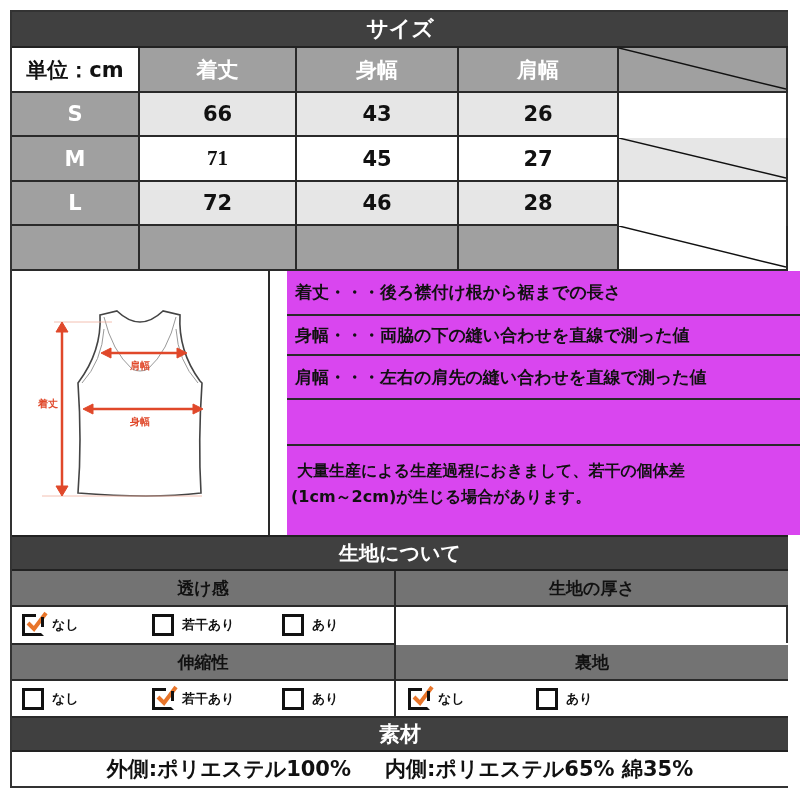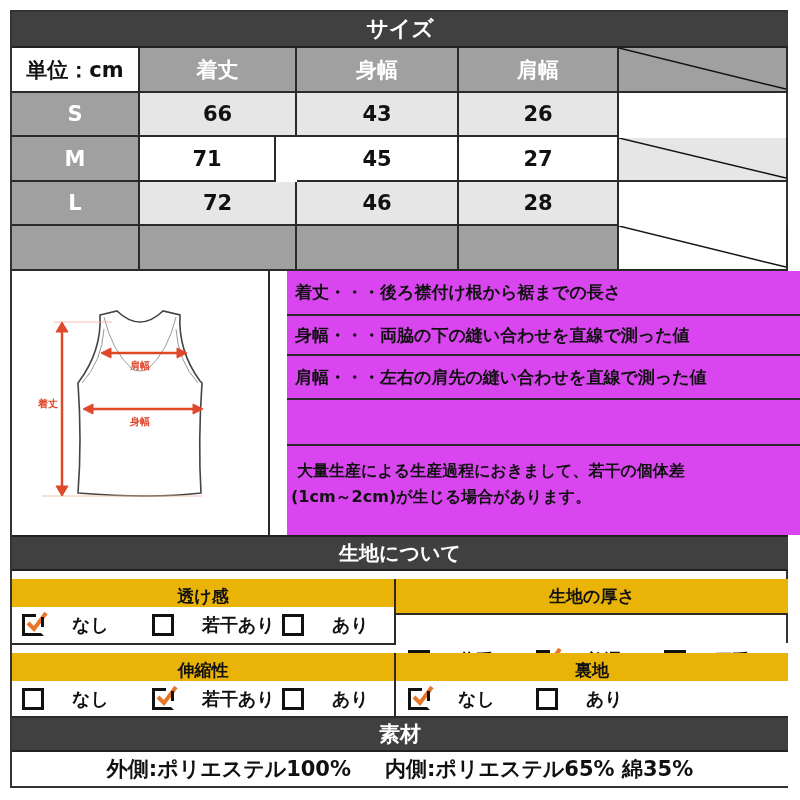--- a/index.html
+++ b/index.html
@@ -10,23 +10,23 @@
   .bar { background: #404040; color: #fff; font-weight: bold; display: flex; align-items: center; justify-content: center; border-bottom: 2px solid #222; }
   .cell { display: flex; align-items: center; justify-content: center; border-right: 2px solid #2a2a2a; border-bottom: 2px solid #2a2a2a; font-weight: bold; font-size: 21px; }
   .hdr { background: #a0a0a0; color: #fff; font-size: 21px; }
   .lbl { background: #a0a0a0; color: #fff; font-size: 21px; }
   .light { background: #e6e6e6; }
   .white { background: #fff; }
   .diag { position: relative; overflow: hidden; }
   .diag svg { position: absolute; left: 0; top: 0; width: 100%; height: 100%; }
   .desc { border-bottom: 2px solid #2a2a2a; display: flex; align-items: center; padding-left: 8px; font-size: 17px; font-weight: bold; }
   .note { font-size: 16px; font-weight: bold; line-height: 26px; padding-left: 4px; }
-  .subhdr { background: #eab308; font-size: 17px; font-weight: bold; display: flex; align-items: center; justify-content: center; border-bottom: 2px solid #2a2a2a; margin-top: 8px; }
+  .subhdr { background: #737373; font-size: 17px; font-weight: bold; display: flex; align-items: center; justify-content: center; border-bottom: 2px solid #2a2a2a; }
   .checks { display: flex; align-items: center; border-bottom: 2px solid #2a2a2a; background: #fff; }
-  .opt { position: absolute; display: flex; align-items: center; font-size: 18px; font-weight: bold; gap: 20px; }
+  .opt { position: absolute; display: flex; align-items: center; font-size: 13px; font-weight: bold; }
   .box { width: 22px; height: 22px; border: 3px solid #111; margin-right: 8px; position: relative; background: #fff; }
   .box.checked svg { position: absolute; left: -1px; top: -8px; width: 26px; height: 26px; }
   .box.checked { border-top-color: transparent; border-right-color: transparent; }
   .box.checked::before { content: ""; position: absolute; left: -3px; top: -3px; width: 14px; height: 3px; background: #111; }
   .box.checked::after { content: ""; position: absolute; right: -3px; bottom: 6px; width: 3px; height: 10px; background: #111; }
   .material { background: #fff; display: flex; align-items: center; justify-content: center; font-size: 21px; font-weight: bold; gap: 34px; }
 </style>
 </head>
 <body>
 
@@ -48,21 +48,21 @@
 <div class="abs cell light" style="left:140px;top:93px;width:157px;height:44px;">66</div>
 <div class="abs cell light" style="left:297px;top:93px;width:162px;height:44px;">43</div>
 <div class="abs cell light" style="left:459px;top:93px;width:160px;height:44px;">26</div>
 <div class="abs cell light diag" style="left:619px;top:93px;width:169px;height:44px;">
     <svg viewBox="0 0 169 44" preserveAspectRatio="none">
       <line x1="0" y1="0" x2="169" y2="42" stroke="#111" stroke-width="1.5"></line>
     </svg>
   </div>
 
 <div class="abs cell lbl" style="left:12px;top:137px;width:128px;height:45px;">M</div>
-<div class="abs cell white" style="left:140px;top:137px;width:136px;height:45px;">71</div>
+<div class="abs cell white" style="left:140px;top:137px;width:157px;height:45px;font-family:Liberation Serif, serif;">71</div>
 <div class="abs cell white" style="left:297px;top:137px;width:162px;height:45px;">45</div>
 <div class="abs cell white" style="left:459px;top:137px;width:160px;height:45px;">27</div>
 <div class="abs cell white diag" style="left:619px;top:137px;width:169px;height:45px;">
     <svg viewBox="0 0 169 45" preserveAspectRatio="none">
       <line x1="0" y1="0" x2="169" y2="43" stroke="#111" stroke-width="1.5"></line>
     </svg>
   </div>
 
 <div class="abs cell lbl" style="left:12px;top:182px;width:128px;height:44px;">L</div>
 <div class="abs cell light" style="left:140px;top:182px;width:157px;height:44px;">72</div>

